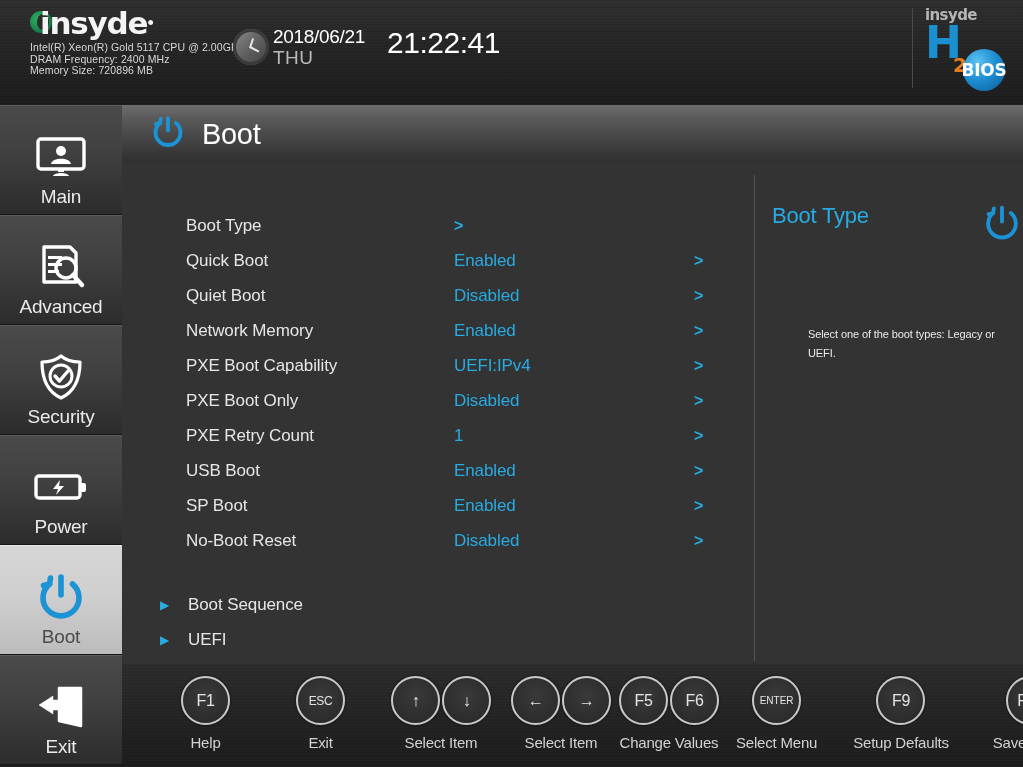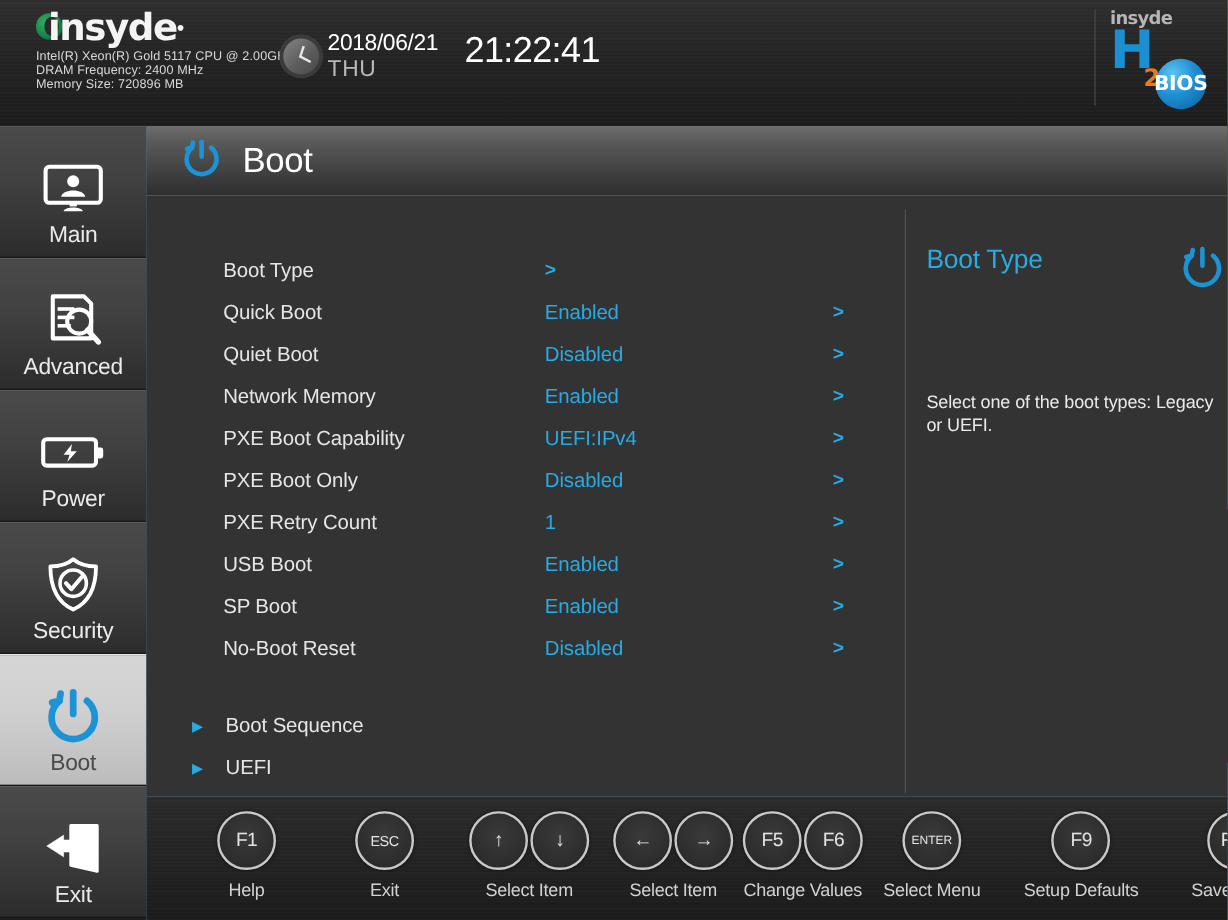--- a/index.html
+++ b/index.html
@@ -9,21 +9,21 @@
   }
   body {
     font-family: "Liberation Sans", sans-serif;
     -webkit-font-smoothing: antialiased;
   }
   #screen {
     position: relative;
     width: 1023px;
     height: 767px;
     overflow: hidden;
-    background: #7dd3fc;
+    background: #be185d;
   }
 
   
   #topbar {
     position: absolute;
     left: 0; top: 0;
     width: 1023px; height: 105px;
     background:
       repeating-linear-gradient(0deg, rgba(255,255,255,0.018) 0px, rgba(255,255,255,0.018) 1px, rgba(0,0,0,0.0) 1px, rgba(0,0,0,0.0) 3px),
       linear-gradient(180deg, #2e2e2e 0%, #242424 45%, #1c1c1c 100%);
@@ -317,24 +317,25 @@
     align-items: flex-start;
     justify-content: space-between;
   }
   #helptitle {
     font-size: 22px;
     color: #27abe2;
     letter-spacing: -0.2px;
   }
   #helpbody {
     margin-top: 78px;
-    font-size: 15px;
+    font-size: 11px;
     line-height: 19px;
     color: #eaeaea;
     letter-spacing: -0.1px;
+    margin-left: 36px;
   }
 
   
   #footer {
     position: absolute;
     left: 122px; top: 664px;
     width: 901px; height: 103px;
     background:
       repeating-linear-gradient(0deg, rgba(255,255,255,0.015) 0px, rgba(255,255,255,0.015) 1px, rgba(0,0,0,0) 1px, rgba(0,0,0,0) 3px),
       linear-gradient(180deg, #2b2b2b 0%, #232323 50%, #1b1b1b 100%);
@@ -443,38 +444,38 @@
           <circle cx="32" cy="24" r="10" fill="none" stroke="#ffffff" stroke-width="3.4"></circle>
           <circle cx="32" cy="24" r="10" fill="#3f3f3f" fill-opacity="0"></circle>
           <line x1="39" y1="31" x2="48" y2="41" stroke="#ffffff" stroke-width="4.4" stroke-linecap="round"></line>
         </svg>
       </div>
       <div class="nav-label">Advanced</div>
     </div>
 
     <div class="nav-item">
       <div class="nav-icon">
+        <svg width="50" height="48" viewBox="0 0 50 48">
+          <path d="M25 3 C18 9 10 9 6 9 C6 26 12 39 25 45 C38 39 44 26 44 9 C40 9 32 9 25 3 Z" fill="none" stroke="#ffffff" stroke-width="3.2" stroke-linejoin="round"></path>
+          <circle cx="25" cy="23" r="11" fill="none" stroke="#ffffff" stroke-width="3"></circle>
+          <path d="M19 23 L23.5 28 L32 18" fill="none" stroke="#ffffff" stroke-width="3.4" stroke-linecap="round" stroke-linejoin="round"></path>
+        </svg>
+      </div>
+      <div class="nav-label">Security</div>
+    </div>
+
+    <div class="nav-item">
+      <div class="nav-icon">
         <svg width="56" height="34" viewBox="0 0 56 34">
           <rect x="3" y="6" width="44" height="22" rx="3" fill="none" stroke="#ffffff" stroke-width="3.4"></rect>
           <rect x="47" y="13" width="6" height="9" rx="2" fill="#ffffff"></rect>
           <path d="M27 10 L20 19 L25 19 L23 25 L31 16 L26 16 Z" fill="#ffffff"></path>
         </svg>
       </div>
       <div class="nav-label">Power</div>
-    </div>
-
-    <div class="nav-item">
-      <div class="nav-icon">
-        <svg width="50" height="48" viewBox="0 0 50 48">
-          <path d="M25 3 C18 9 10 9 6 9 C6 26 12 39 25 45 C38 39 44 26 44 9 C40 9 32 9 25 3 Z" fill="none" stroke="#ffffff" stroke-width="3.2" stroke-linejoin="round"></path>
-          <circle cx="25" cy="23" r="11" fill="none" stroke="#ffffff" stroke-width="3"></circle>
-          <path d="M19 23 L23.5 28 L32 18" fill="none" stroke="#ffffff" stroke-width="3.4" stroke-linecap="round" stroke-linejoin="round"></path>
-        </svg>
-      </div>
-      <div class="nav-label">Security</div>
     </div>
 
     <div class="nav-item selected">
       <div class="nav-icon">
         <svg width="52" height="52" viewBox="0 0 52 52">
           <path d="M14.5 13 A18 18 0 1 0 37.5 13" fill="none" stroke="#1b93d4" stroke-width="5.6" stroke-linecap="round"></path>
           <path d="M14.5 13 L8.5 14.5 M14.5 13 L15.5 7" fill="none" stroke="#1b93d4" stroke-width="5.6" stroke-linecap="round"></path>
           <line x1="26" y1="6" x2="26" y2="24" stroke="#1b93d4" stroke-width="5.6" stroke-linecap="round"></line>
         </svg>
       </div>

